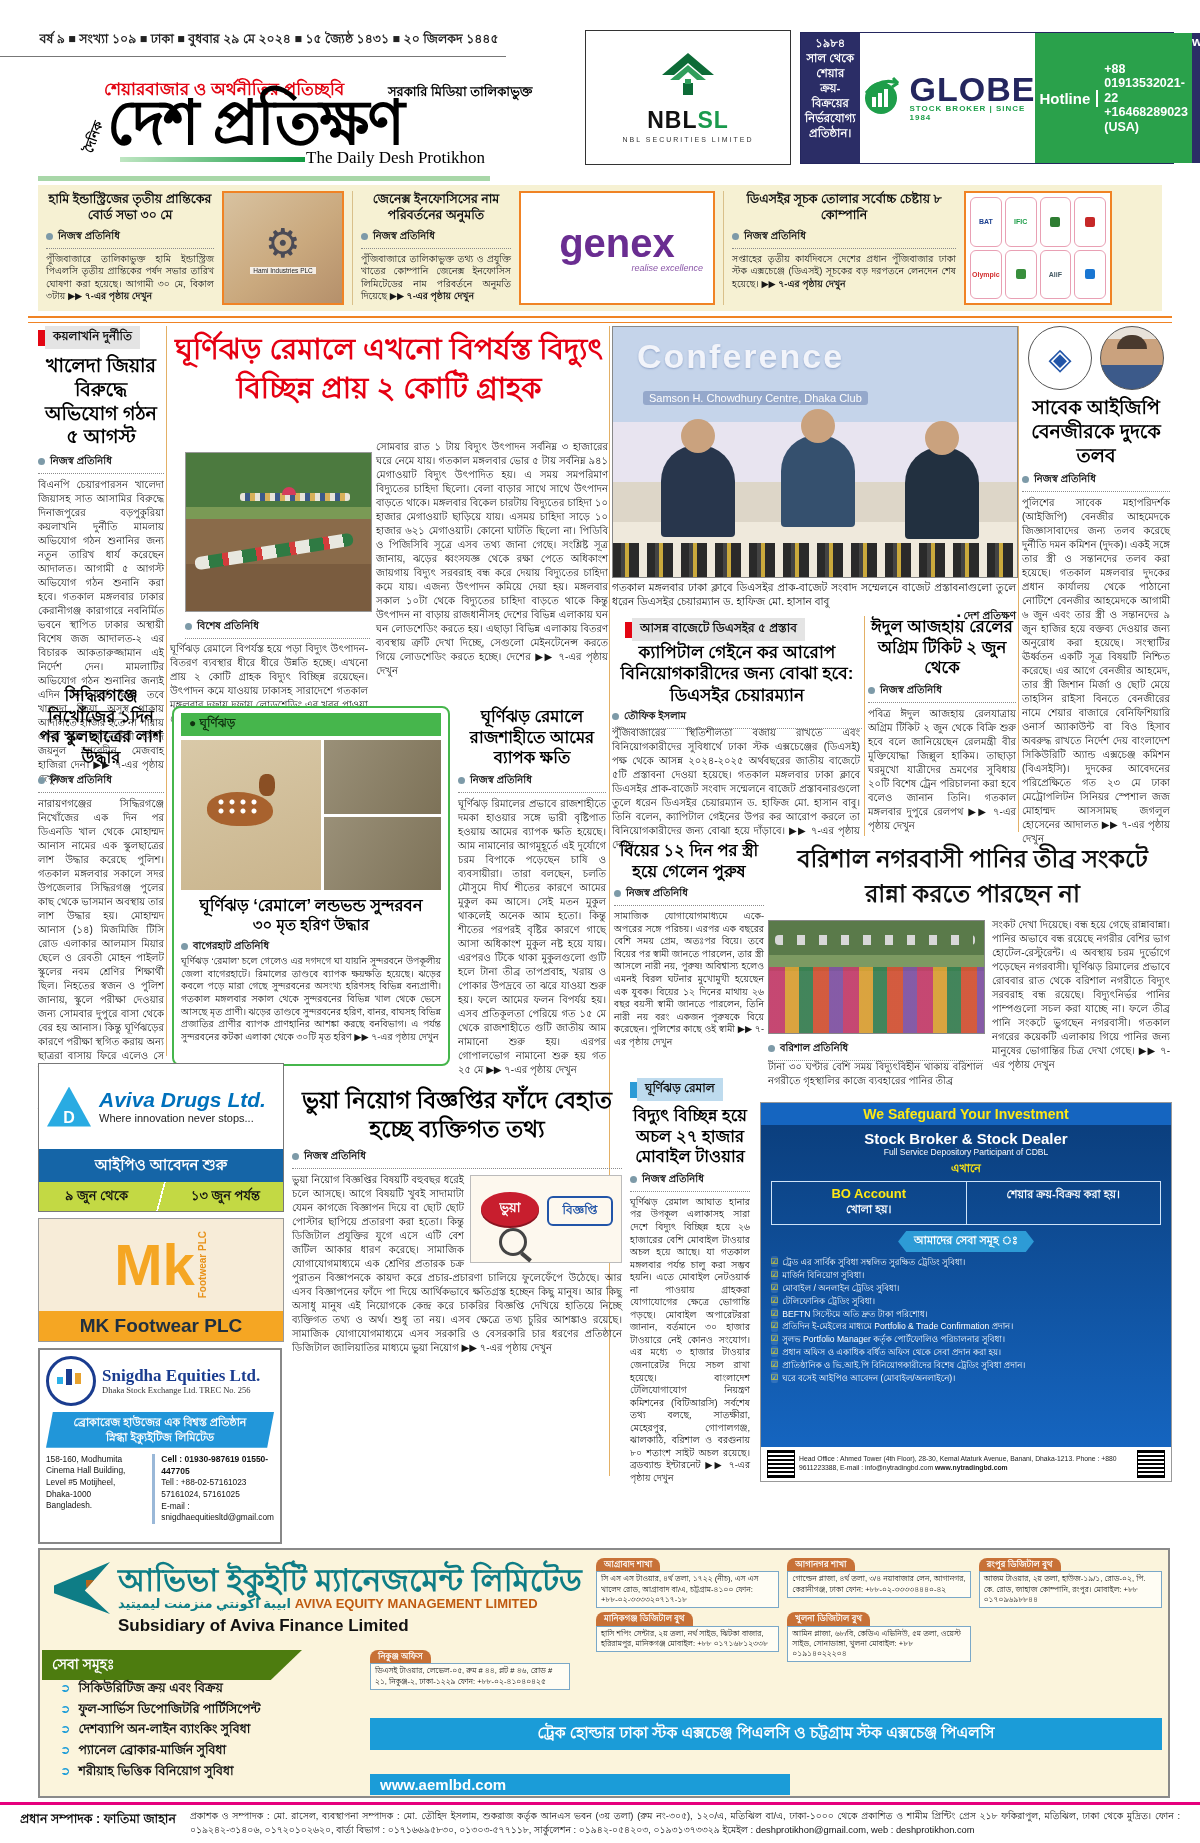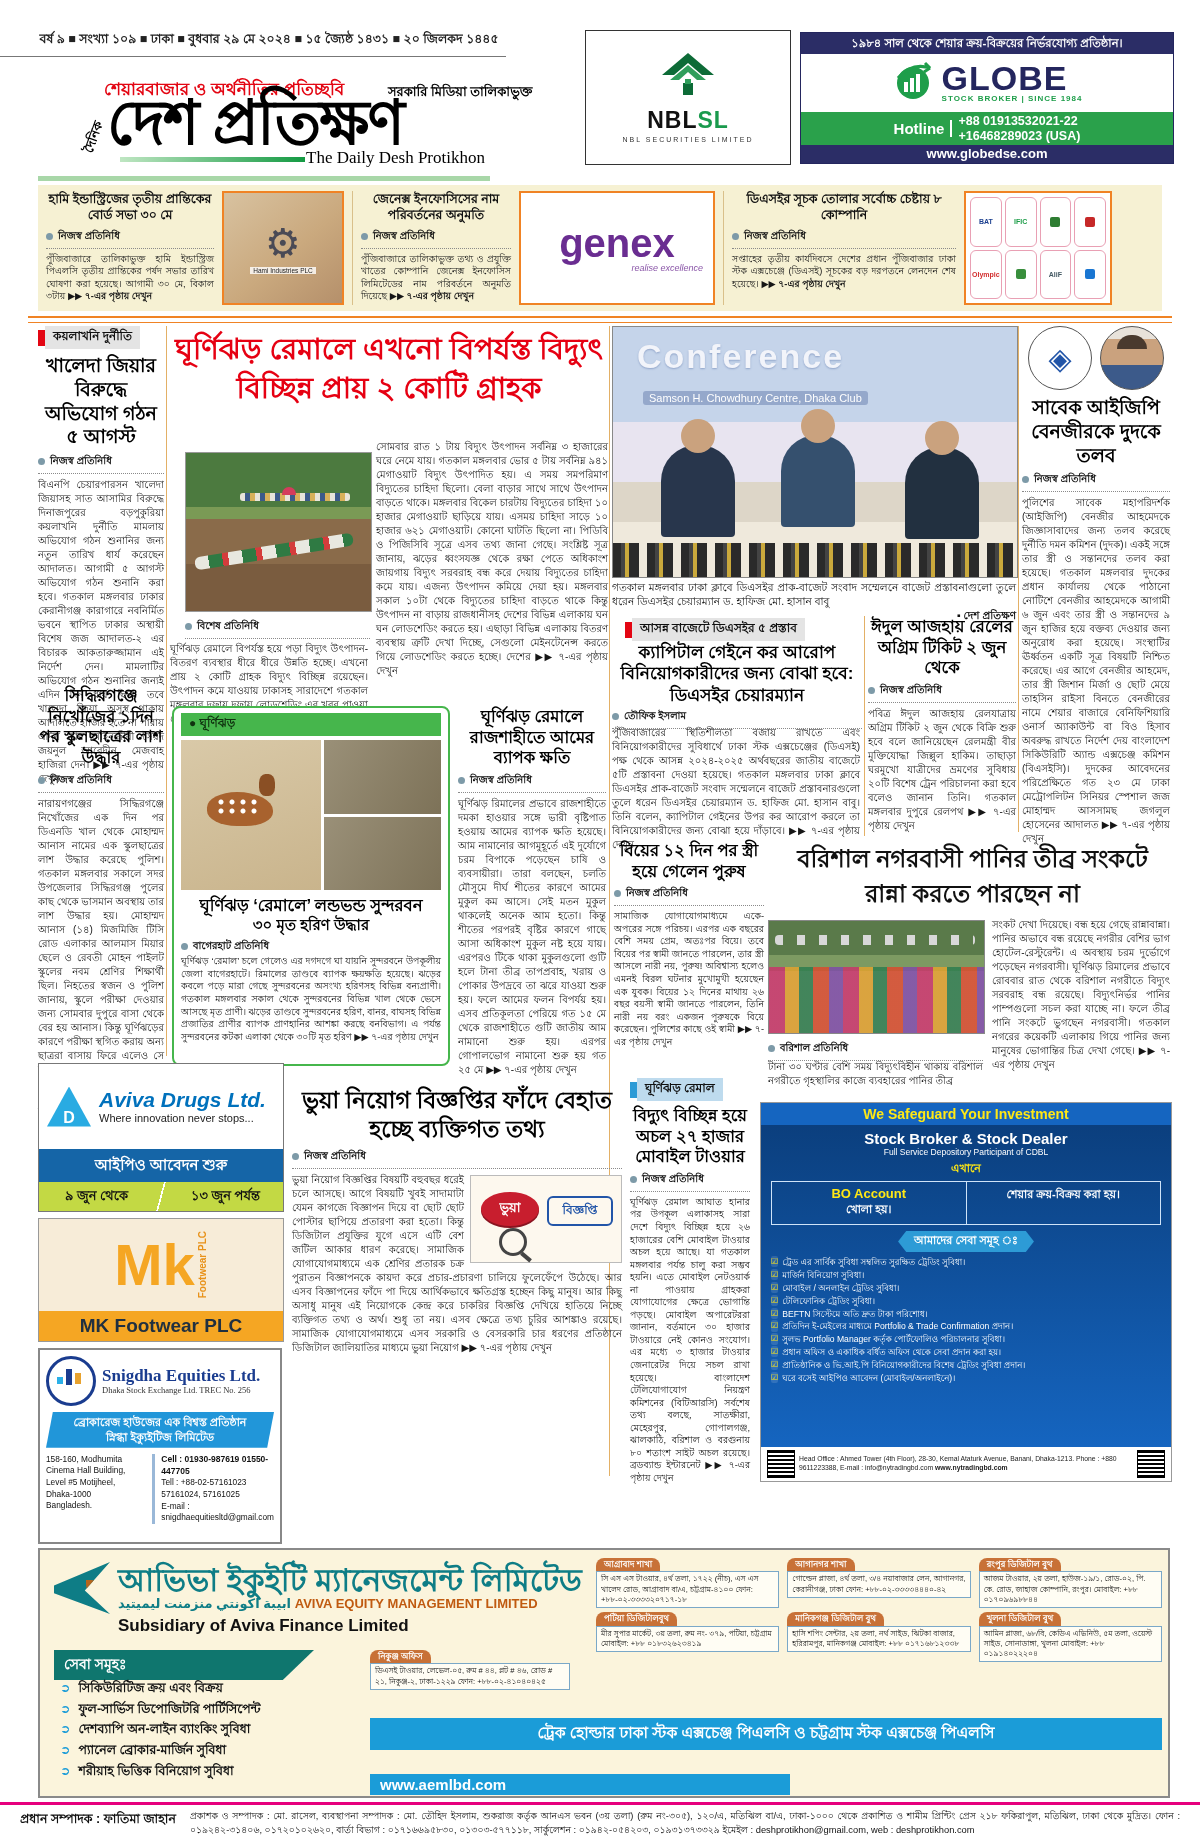--- a/index.html
+++ b/index.html
@@ -29,21 +29,21 @@
   .gov-listed{left:388px;top:82px;font-size:13px;font-weight:800;color:#000;}
   .mast-title-row{left:86px;top:92px;width:430px;display:flex;align-items:flex-end;}
   .dainik{writing-mode:vertical-rl;transform:rotate(200deg);font-size:13px;font-weight:bold;height:46px;color:#000;}
   .mast-title{font-size:62px;font-weight:900;letter-spacing:-2px;line-height:1;color:#000;white-space:nowrap;}
   .green-ul{left:120px;top:157px;width:185px;height:5px;background:linear-gradient(90deg,#bfe6c2,#149a43);}
   .mast-eng{left:306px;top:148px;width:210px;font-family:"Liberation Serif","DejaVu Serif",serif;font-size:17px;color:#000;}
   .nblsl{left:585px;top:30px;width:204px;height:133px;border:1.5px solid #333;background:#fff;display:flex;flex-direction:column;align-items:center;justify-content:center;gap:2px;}
   .nblsl .brand{font-size:23px;font-weight:900;color:#111;letter-spacing:1px;}
   .nblsl .brand b{color:#1a9a4d;}
   .nblsl .sub{font-size:7px;letter-spacing:2px;color:#333;}
-  .globe{left:800px;top:32px;width:372px;height:130px;border:1px solid #24265e;display:flex;flex-direction:column;}
+  .globe{left:800px;top:32px;width:372px;height:130px;border:1px solid #24265e;display:flex;flex-direction:row;}
   .globe .top{background:#2b2d66;color:#fff;font-size:11.5px;font-weight:bold;text-align:center;padding:3px 4px;line-height:1.3;}
   .globe .mid{flex:1;display:flex;align-items:center;justify-content:center;gap:8px;background:#fff;}
   .globe .brand{font-size:34px;font-weight:900;color:#24265e;letter-spacing:1px;line-height:.9;}
   .globe .sub{font-size:8px;color:#1e9e4a;font-weight:bold;letter-spacing:1px;}
   .globe .hot{background:#2aa14b;color:#fff;display:flex;align-items:center;justify-content:center;gap:6px;padding:2px 4px;}
   .globe .hot .hl{font-size:15px;font-weight:800;border-right:2px solid #fff;padding-right:6px;}
   .globe .hot .ph{font-size:12.5px;font-weight:800;line-height:1.15;}
   .globe .web{background:#2b2d66;color:#fff;text-align:center;font-size:13px;font-weight:800;padding:1px 0 2px;}
   
   .strip-green{left:38px;top:176px;width:452px;height:5px;background:#a8d7a8;}
@@ -174,21 +174,21 @@
      repeating-linear-gradient(0deg,#000 0 2px,#fff 2px 4px),
      repeating-linear-gradient(90deg,#0008 0 2px,#fff0 2px 4px);border:1px solid #000;}
   
   .aviva{left:38px;top:1548px;width:1132px;height:250px;border:2px solid #8a8a8a;background:#fbf4dc;box-sizing:border-box;}
   .av-logo{position:absolute;left:14px;top:12px;width:56px;height:52px;background:#0e7d86;clip-path:polygon(0 45%,100% 0,55% 55%,100% 100%,0 60%);}
   .av-logo::after{content:"";position:absolute;right:2px;top:18px;width:22px;height:20px;background:#b5651d;border-radius:0 80% 0 80%;}
   .av-title{position:absolute;left:78px;top:6px;width:560px;font-size:31px;font-weight:900;color:#0e7d86;white-space:nowrap;}
   .av-l2{position:absolute;left:78px;top:46px;width:560px;font-size:13px;font-weight:800;color:#c05a10;}
   .av-l2 .ar{color:#0e7d86;font-weight:bold;}
   .av-sub{position:absolute;left:78px;top:66px;font-size:17px;font-weight:900;color:#111;}
-  .av-serv-ribbon{position:absolute;left:14px;top:100px;width:240px;background:#0f766e;color:#fff;font-weight:900;font-size:14px;padding:3px 10px;clip-path:polygon(0 0,100% 0,88% 100%,0 100%);}
+  .av-serv-ribbon{position:absolute;left:2px;top:100px;width:240px;background:#4d7c0f;color:#fff;font-weight:900;font-size:14px;padding:3px 10px;clip-path:polygon(0 0,100% 0,88% 100%,0 100%);}
   .av-serv{position:absolute;left:20px;top:128px;width:300px;font-size:12.5px;font-weight:bold;line-height:1.65;}
   .av-serv .it{display:flex;gap:8px;}
   .av-serv .bu{color:#1b9cd8;}
   .av-badgebox{font-size:7.6px;line-height:1.35;}
   .av-badge{display:inline-block;background:#c87137;color:#fff;font-weight:800;font-size:8.5px;padding:1px 8px;border-radius:8px 8px 0 0;}
   .av-bxt{border:1px solid #7aa8c8;background:#fffdf4;padding:2px 4px;}
   .av-offices{position:absolute;left:556px;top:8px;width:566px;display:grid;grid-template-columns:1fr 1fr 1fr;gap:4px 8px;}
   .av-nik{position:absolute;left:330px;top:100px;width:200px;}
   .av-trek{position:absolute;left:330px;top:168px;width:792px;background:#1b9cd8;color:#fff;font-weight:900;font-size:15.5px;text-align:center;padding:3px 0;}
   .av-info{position:absolute;left:330px;top:194px;width:792px;font-size:10.5px;font-weight:bold;text-align:center;line-height:1.5;}
@@ -630,21 +630,20 @@
 
     <div class="av-nik av-badgebox">
       <span class="av-badge">নিকুঞ্জ অফিস</span>
       <div class="av-bxt">ডিএসই টাওয়ার, লেভেল-০৫, রুম # ৪৪, প্লট # ৪৬, রোড # ২১, নিকুঞ্জ-২, ঢাকা-১২২৯ ফোন: +৮৮-০২-৪১০৪০৪২৫</div>
     </div>
 
     <div class="av-offices">
       <div class="av-badgebox"><span class="av-badge">আগ্রাবাদ শাখা</span><div class="av-bxt">সি এস এস টাওয়ার, ৪র্থ তলা, ১৭২২ (নীচ), এস এস খালেদ রোড, আগ্রাবাদ বা/এ, চট্টগ্রাম-৪১০০ ফোন: +৮৮-০২-৩৩৩৩২০৭১৭-১৮</div></div>
       <div class="av-badgebox"><span class="av-badge">আগানগর শাখা</span><div class="av-bxt">গোল্ডেন প্লাজা, ৪র্থ তলা, ৩/৪ নয়াবাজার লেন, আগানগর, কেরানীগঞ্জ, ঢাকা ফোন: +৮৮-০২-৩৩৩৩৪৪৪০-৪২</div></div>
       <div class="av-badgebox"><span class="av-badge">রংপুর ডিজিটাল বুথ</span><div class="av-bxt">আজম টাওয়ার, ২য় তলা, হাউজ-১৯/১, রোড-০২, পি. কে. রোড, জাহাজ কোম্পানি, রংপুর। মোবাইল: +৮৮ ০১৭০৯৬৯৮৮৪৪</div></div>
-      <div class="av-badgebox"><span class="av-badge">পটিয়া ডিজিটালবুথ</span><div class="av-bxt">মীর সুপার মার্কেট, ৩য় তলা, রুম নং- ৩৭৯, পটিয়া, চট্টগ্রাম মোবাইল: +৮৮ ০১৮৩২৬২৩৪১৯</div></div>
       <div class="av-badgebox"><span class="av-badge">মানিকগঞ্জ ডিজিটাল বুথ</span><div class="av-bxt">হাসি শপিং সেন্টার, ২য় তলা, নর্থ সাইড, ঝিটকা বাজার, হরিরামপুর, মানিকগঞ্জ মোবাইল: +৮৮ ০১৭১৬৮১২৩৩৮</div></div>
       <div class="av-badgebox"><span class="av-badge">খুলনা ডিজিটাল বুথ</span><div class="av-bxt">আমিন প্লাজা, ৬৮/বি, কেডিএ এভিনিউ, ৫ম তলা, ওয়েস্ট সাইড, সোনাডাঙ্গা, খুলনা মোবাইল: +৮৮ ০১৯১৪০২২২০৪</div></div>
     </div>
 
     <div class="av-trek">ট্রেক হোল্ডার ঢাকা স্টক এক্সচেঞ্জ পিএলসি ও চট্টগ্রাম স্টক এক্সচেঞ্জ পিএলসি</div>
     <div class="av-web">www.aemlbd.com</div>
   </div>
 
   <div class="abs foot-line"></div>
   <div class="abs footer">

